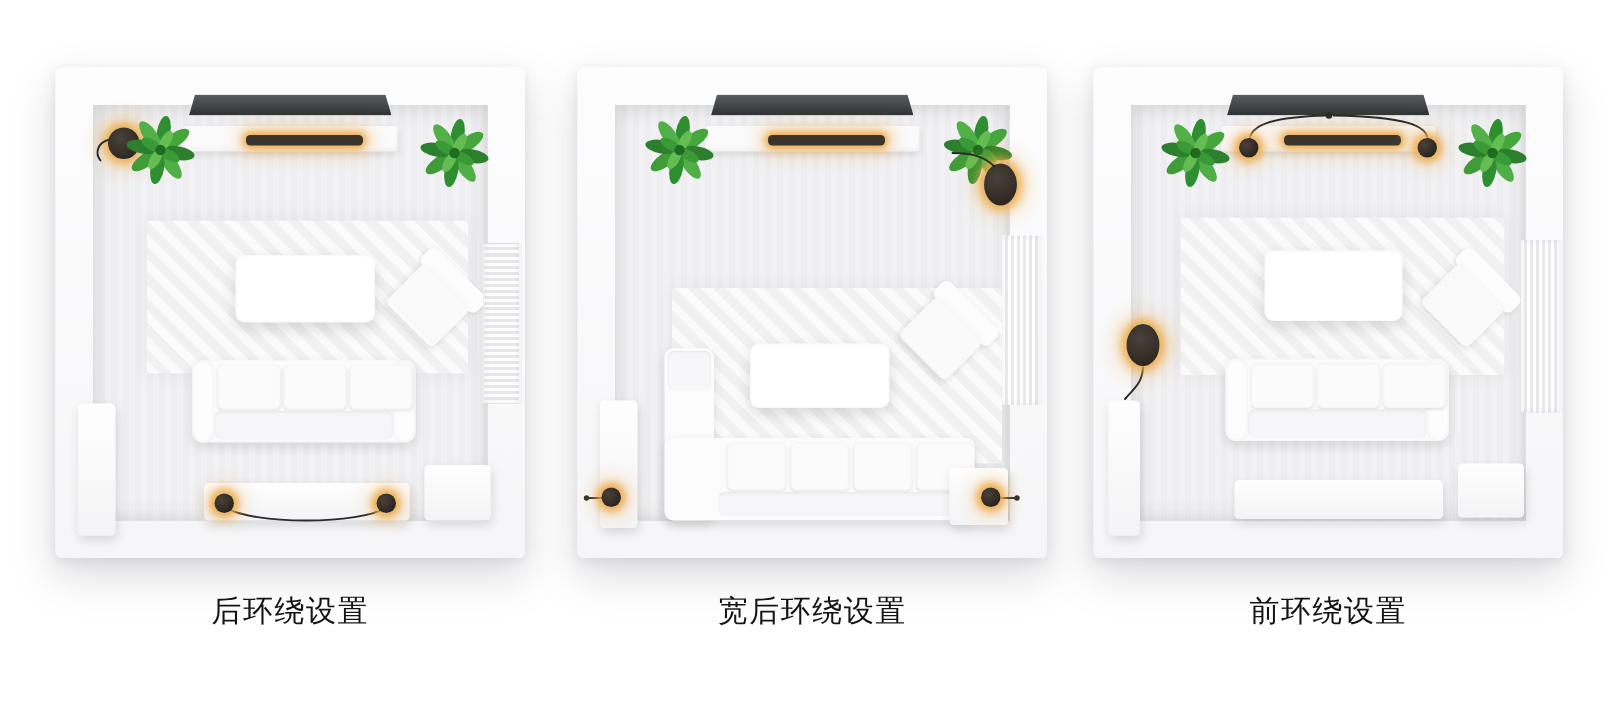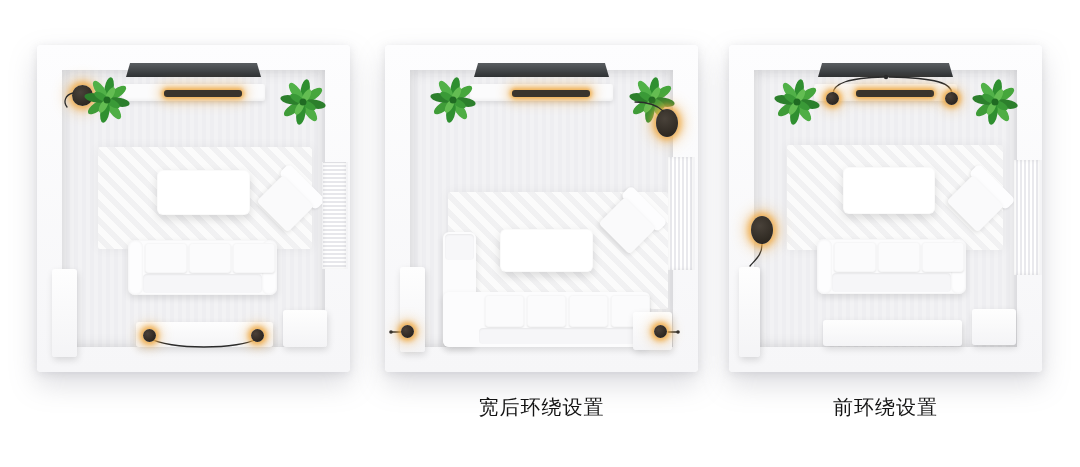--- a/index.html
+++ b/index.html
@@ -214,16 +214,17 @@
       <div class="sofa-cushion" style="left:17px"></div>
       <div class="sofa-cushion" style="left:61px"></div>
       <div class="sofa-cushion" style="left:105px"></div>
       <div class="sofa-back"></div>
     </div>
     <div class="block" style="left:10px;top:222px;width:21px;height:90px"></div>
     <div class="block" style="left:94px;top:275px;width:139px;height:26px"></div>
     <div class="block" style="left:243px;top:264px;width:44px;height:36px"></div>
   </div>
 
+  <div class="caption" style="left:37px">后环绕设置</div>
   <div class="caption" style="left:385px">宽后环绕设置</div>
   <div class="caption" style="left:729px">前环绕设置</div>
 
 </div>
 
 </body></html>

